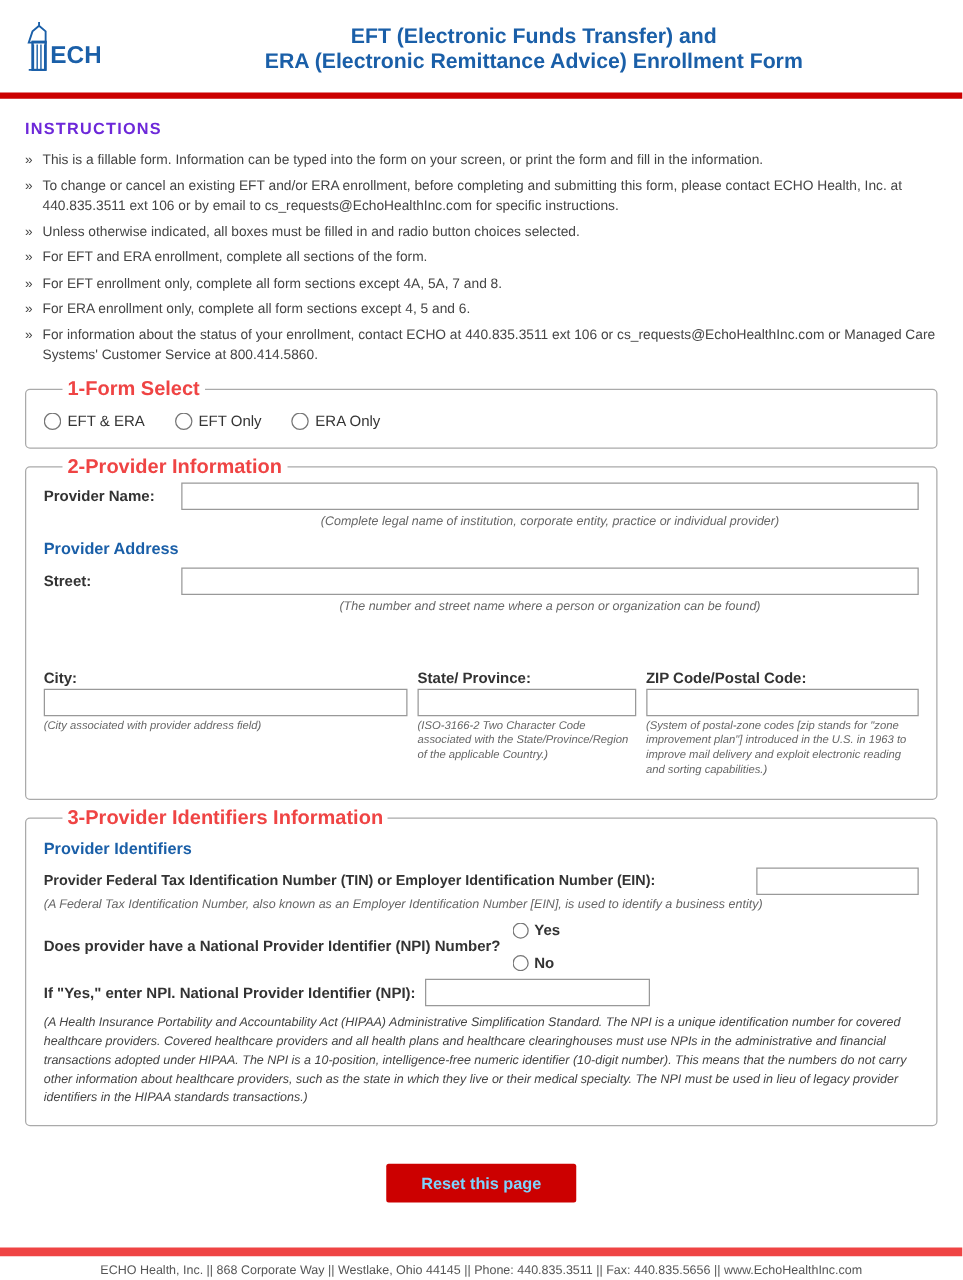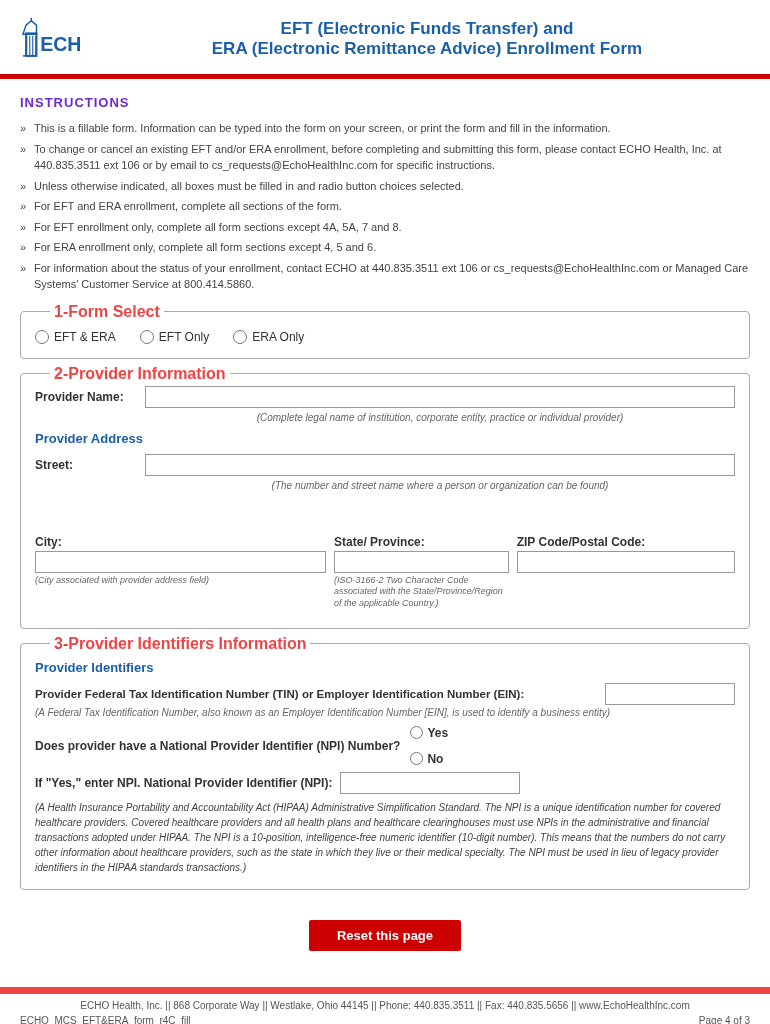--- a/index.html
+++ b/index.html
@@ -294,21 +294,21 @@
     }
 
     
     .reset-container {
       display: flex;
       justify-content: center;
       padding: 16px 0 20px 0;
     }
     .reset-button {
       background: #cc0000;
-      color: #ffffff;
+      color: #7dd3fc;
       border: none;
       padding: 8px 28px;
       font-size: 13px;
       font-weight: bold;
       cursor: pointer;
       border-radius: 2px;
     }
 
     
     .footer {
@@ -415,20 +415,21 @@
           <span class="address-hint">(City associated with provider address field)</span>
         </div>
         <div class="address-field state-field">
           <span class="address-label">State/ Province:</span>
           <input type="text" class="address-input" style="">
           <span class="address-hint">(ISO-3166-2 Two Character Code associated with the State/Province/Region of the applicable Country.)</span>
         </div>
         <div class="address-field zip-field">
           <span class="address-label">ZIP Code/Postal Code:</span>
           <input type="text" class="address-input" style="">
+          <span class="address-hint">(System of postal-zone codes [zip stands for "zone improvement plan"] introduced in the U.S. in 1963 to improve mail delivery and exploit electronic reading and sorting capabilities.)</span>
         </div>
       </div>
     </div>
 
     <div class="section-box identifiers-section">
       <span class="section-title">3-Provider Identifiers Information</span>
 
       <div class="section-subtitle">Provider Identifiers</div>
 
       <div class="tin-row">

